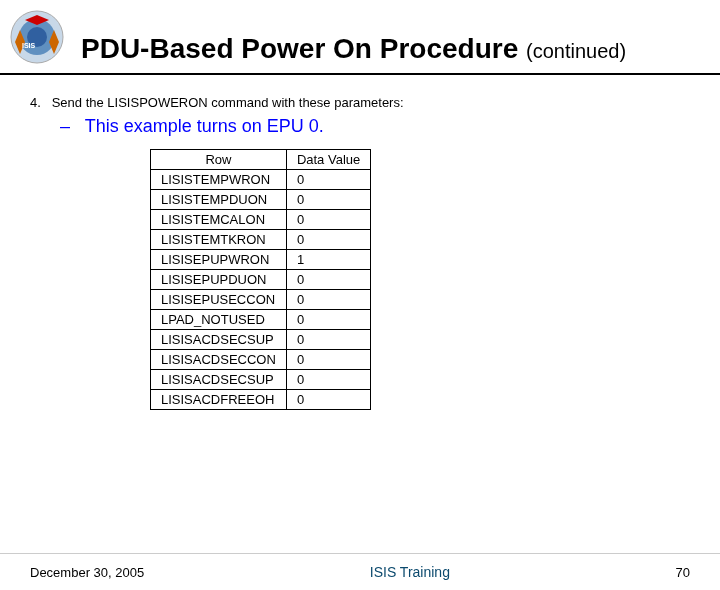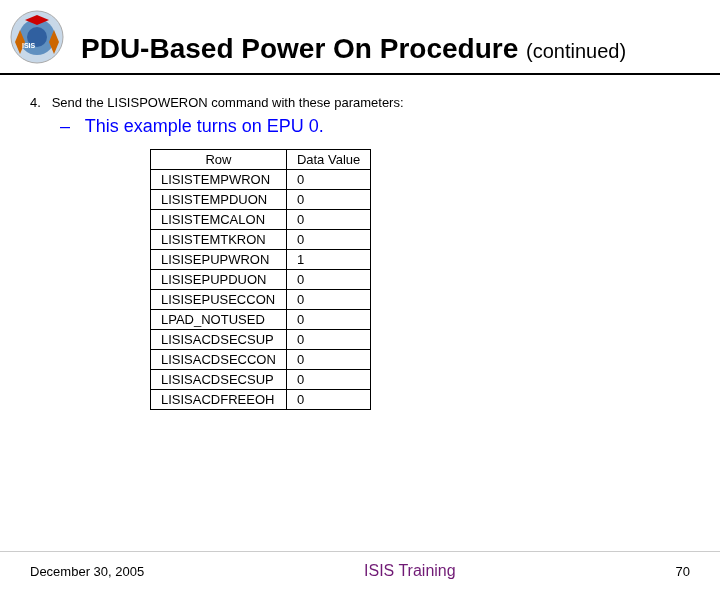--- a/index.html
+++ b/index.html
@@ -89,22 +89,22 @@
       display: flex;
       justify-content: space-between;
       align-items: center;
       padding: 10px 30px;
       font-size: 13px;
       color: #000;
       border-top: 1px solid #ccc;
     }
 
     #footer-center {
-      color: #701a75;
-      font-size: 16px;
+      color: #0c4a6e;
+      font-size: 14px;
     }
   </style>
 </head>
 <body>
 
 <div id="header">
 
   <svg id="logo" viewBox="0 0 55 55" xmlns="http://www.w3.org/2000/svg">
     <circle cx="27" cy="27" r="26" fill="#c8d8e8" stroke="#aaa" stroke-width="1"></circle>
     <circle cx="27" cy="27" r="18" fill="#6090c0"></circle>

